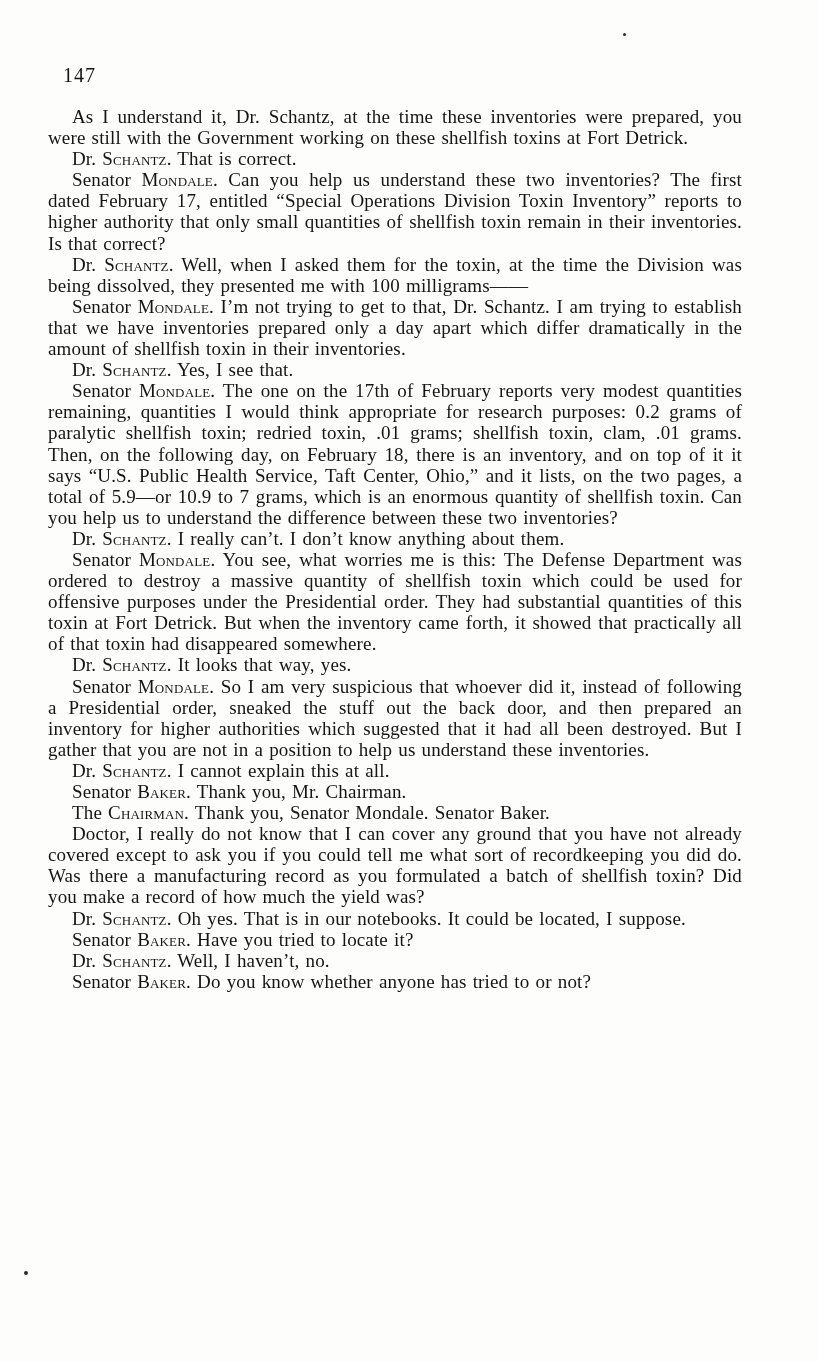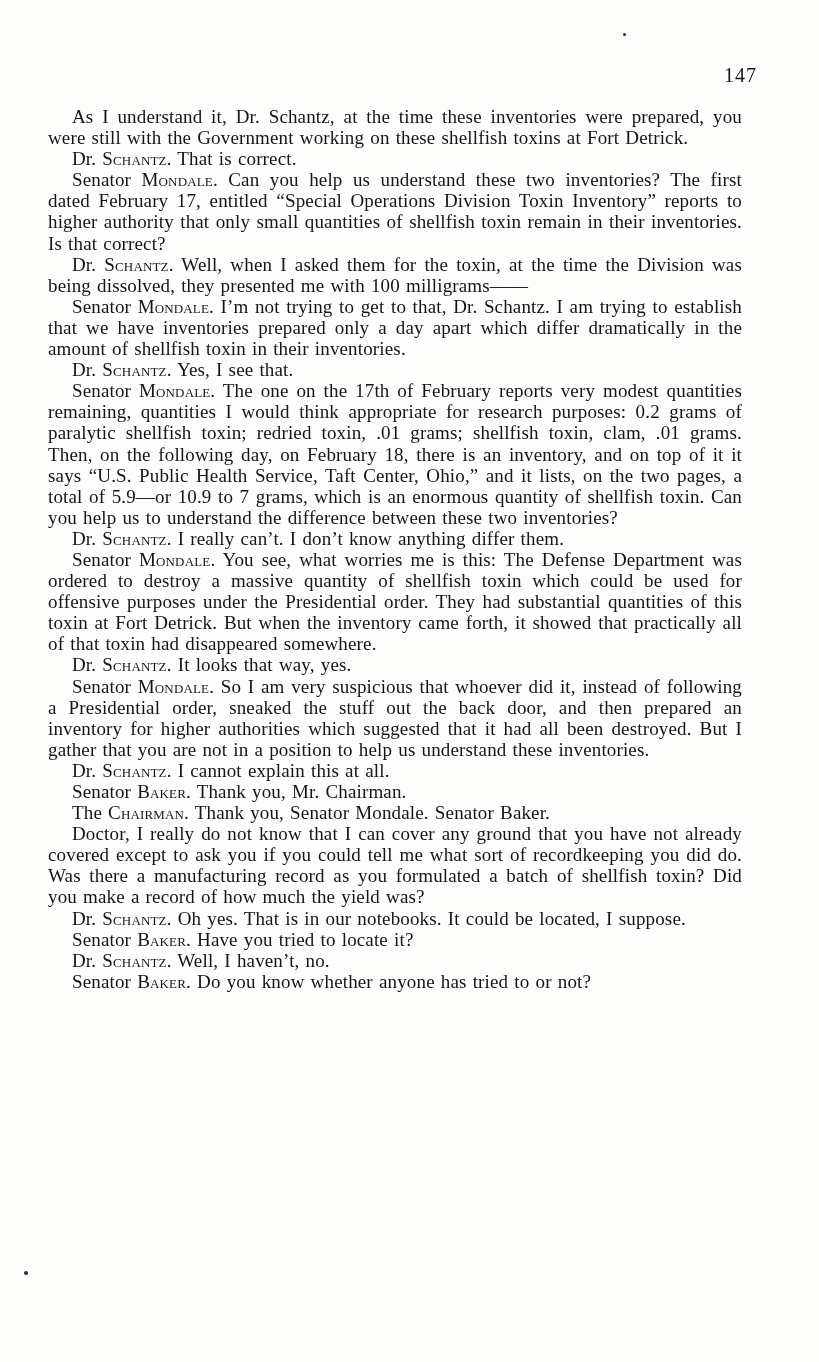--- a/index.html
+++ b/index.html
@@ -11,21 +11,21 @@
     background: #fdfdfc;
     color: #151515;
     font-family: "Liberation Serif", "DejaVu Serif", serif;
     overflow: hidden;
   }
   .page-number {
     position: absolute;
     top: 64px;
     left: 63px;
     width: 694px;
-    text-align: right;
+    text-align: left;
     font-size: 20px;
     letter-spacing: 1px;
   }
   .text-block {
     position: absolute;
     top: 106px;
     left: 48px;
     width: 694px;
     font-size: 19px;
     line-height: 21.1px;
@@ -50,21 +50,21 @@
   <div class="page-number">147</div>
 
   <div class="text-block">
     <p class="para"><span></span><span class="sc"></span><span>As I understand it, Dr. Schantz, at the time these inventories were prepared, you were still with the Government working on these shellfish toxins at Fort Detrick.</span></p>
     <p class="para"><span>Dr. </span><span class="sc">Schantz</span><span>. That is correct.</span></p>
     <p class="para"><span>Senator </span><span class="sc">Mondale</span><span>. Can you help us understand these two inventories? The first dated February 17, entitled “Special Operations Division Toxin Inventory” reports to higher authority that only small quantities of shellfish toxin remain in their inventories. Is that correct?</span></p>
     <p class="para"><span>Dr. </span><span class="sc">Schantz</span><span>. Well, when I asked them for the toxin, at the time the Division was being dissolved, they presented me with 100 milligrams——</span></p>
     <p class="para"><span>Senator </span><span class="sc">Mondale</span><span>. I’m not trying to get to that, Dr. Schantz. I am trying to establish that we have inventories prepared only a day apart which differ dramatically in the amount of shellfish toxin in their inventories.</span></p>
     <p class="para"><span>Dr. </span><span class="sc">Schantz</span><span>. Yes, I see that.</span></p>
     <p class="para"><span>Senator </span><span class="sc">Mondale</span><span>. The one on the 17th of February reports very modest quantities remaining, quantities I would think appropriate for research purposes: 0.2 grams of paralytic shellfish toxin; redried toxin, .01 grams; shellfish toxin, clam, .01 grams. Then, on the following day, on February 18, there is an inventory, and on top of it it says “U.S. Public Health Service, Taft Center, Ohio,” and it lists, on the two pages, a total of 5.9—or 10.9 to 7 grams, which is an enormous quantity of shellfish toxin. Can you help us to understand the difference between these two inventories?</span></p>
-    <p class="para"><span>Dr. </span><span class="sc">Schantz</span><span>. I really can’t. I don’t know anything differ them.</span></p>
+    <p class="para"><span>Dr. </span><span class="sc">Schantz</span><span>. I really can’t. I don’t know anything about them.</span></p>
     <p class="para"><span>Senator </span><span class="sc">Mondale</span><span>. You see, what worries me is this: The Defense Department was ordered to destroy a massive quantity of shellfish toxin which could be used for offensive purposes under the Presidential order. They had substantial quantities of this toxin at Fort Detrick. But when the inventory came forth, it showed that practically all of that toxin had disappeared somewhere.</span></p>
     <p class="para"><span>Dr. </span><span class="sc">Schantz</span><span>. It looks that way, yes.</span></p>
     <p class="para"><span>Senator </span><span class="sc">Mondale</span><span>. So I am very suspicious that whoever did it, instead of following a Presidential order, sneaked the stuff out the back door, and then prepared an inventory for higher authorities which suggested that it had all been destroyed. But I gather that you are not in a position to help us understand these inventories.</span></p>
     <p class="para"><span>Dr. </span><span class="sc">Schantz</span><span>. I cannot explain this at all.</span></p>
     <p class="para"><span>Senator </span><span class="sc">Baker</span><span>. Thank you, Mr. Chairman.</span></p>
     <p class="para"><span>The </span><span class="sc">Chairman</span><span>. Thank you, Senator Mondale. Senator Baker.</span></p>
     <p class="para"><span></span><span class="sc"></span><span>Doctor, I really do not know that I can cover any ground that you have not already covered except to ask you if you could tell me what sort of recordkeeping you did do. Was there a manufacturing record as you formulated a batch of shellfish toxin? Did you make a record of how much the yield was?</span></p>
     <p class="para"><span>Dr. </span><span class="sc">Schantz</span><span>. Oh yes. That is in our notebooks. It could be located, I suppose.</span></p>
     <p class="para"><span>Senator </span><span class="sc">Baker</span><span>. Have you tried to locate it?</span></p>
     <p class="para"><span>Dr. </span><span class="sc">Schantz</span><span>. Well, I haven’t, no.</span></p>

